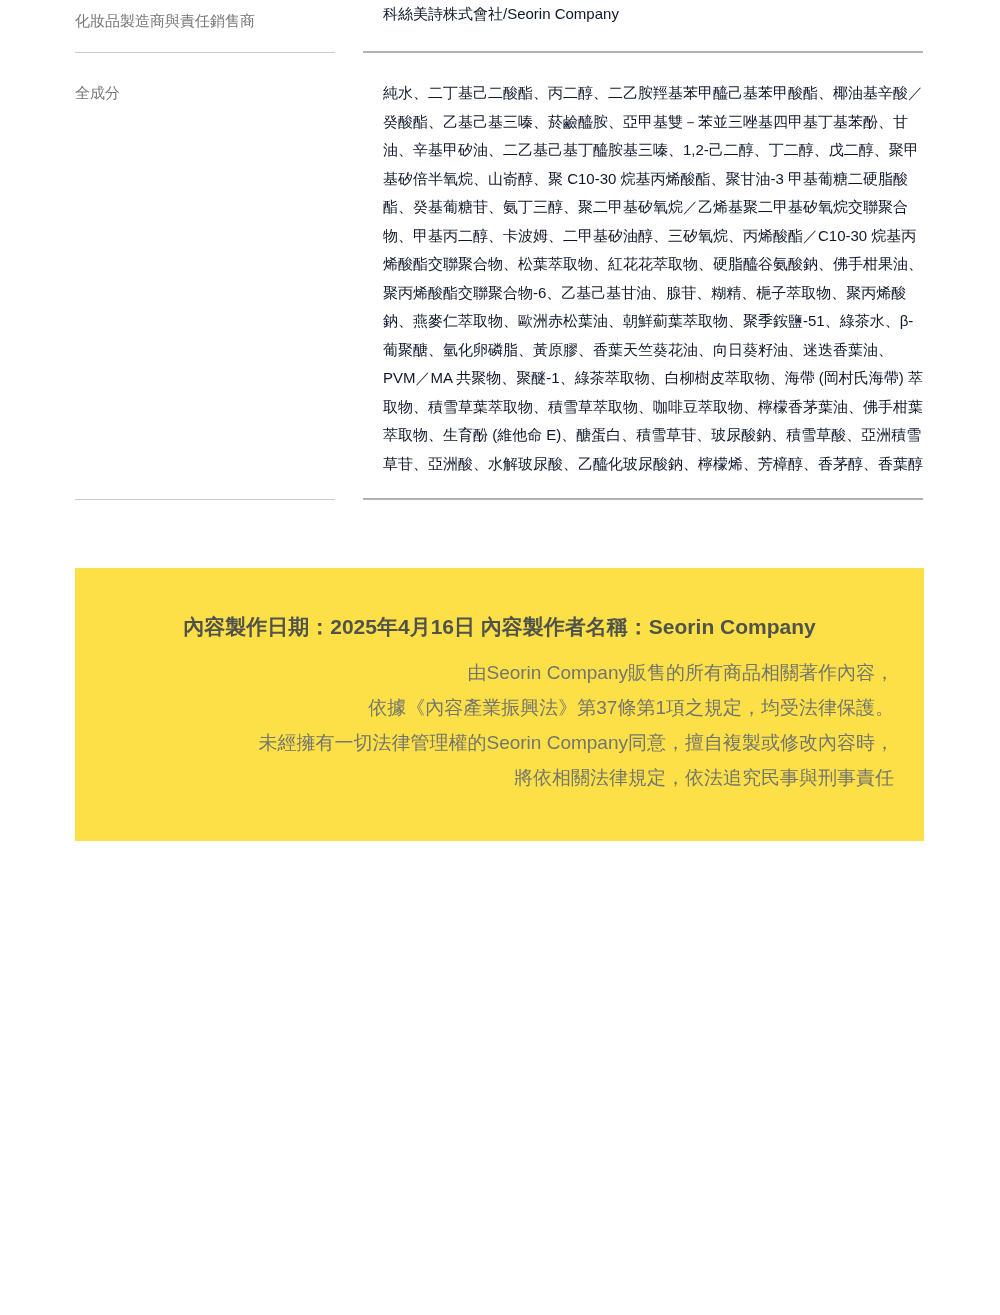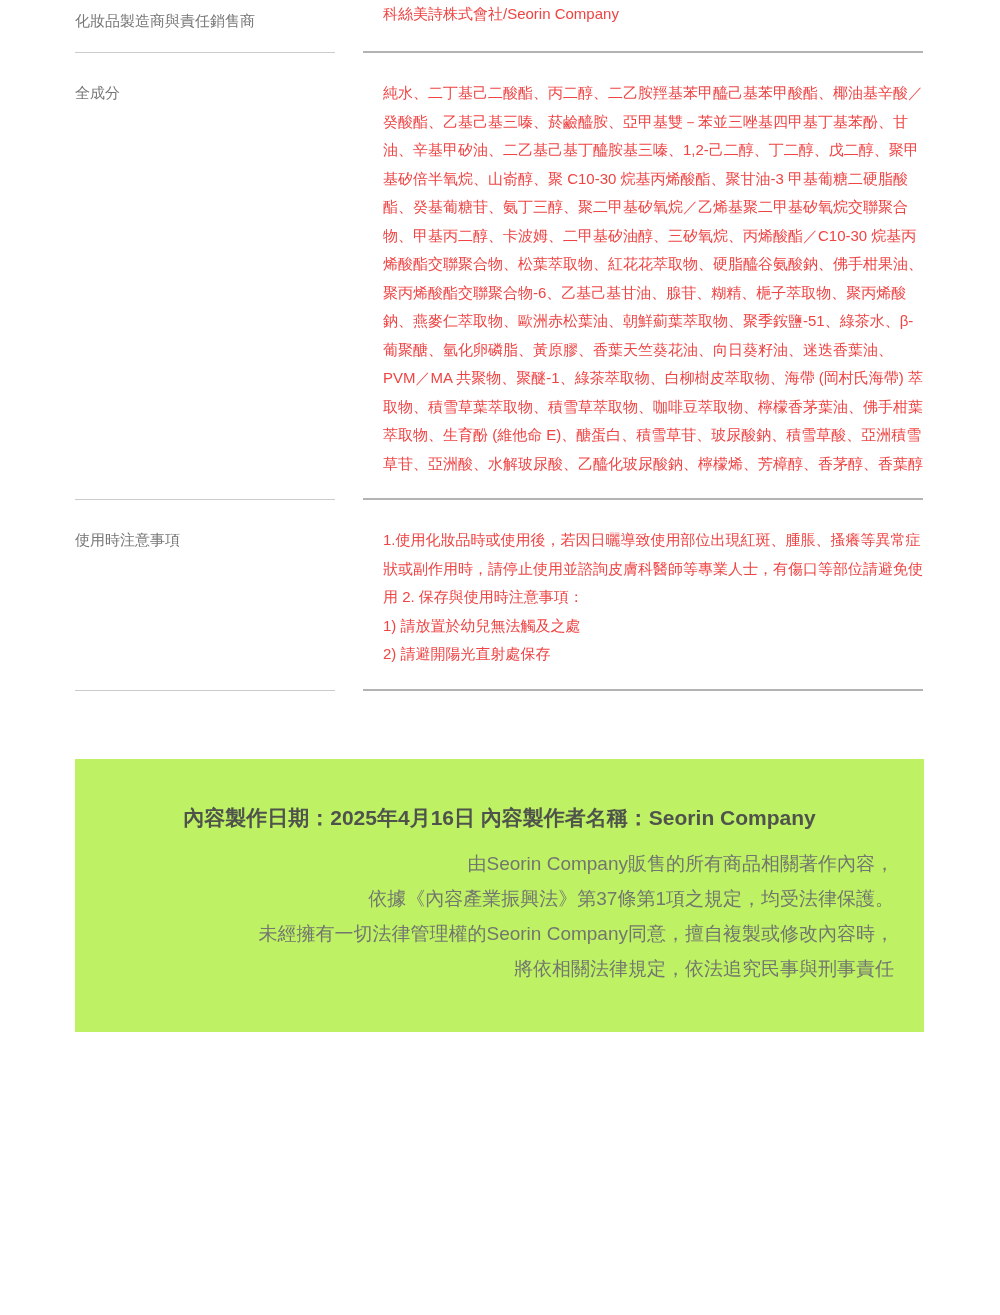--- a/index.html
+++ b/index.html
@@ -28,29 +28,29 @@
     color: #777777;
   }
   .value-cell {
     width: 560px;
     flex: 0 0 560px;
     margin-left: 28px;
     padding: 26px 0 20px 20px;
     border-bottom: 2px solid #b3b3b3;
     font-size: 15px;
     line-height: 28.5px;
-    color: #ef4444;
+    color: #0f172a;
   }
   .row-first .label-cell { padding-top: 10px; }
   .row-first .value-cell { padding-top: 0px; }
   .multiline { white-space: pre-line; }
   .notice-box {
     margin-top: 68px;
     width: 849px;
-    background: #bef264;
+    background: #fde047;
     text-align: center;
     padding: 44px 30px 46px 30px;
   }
   .notice-title {
     font-size: 21px;
     line-height: 30px;
     font-weight: bold;
     color: #4f534c;
     margin-bottom: 13px;
   }
@@ -75,26 +75,20 @@
     </div>
 
     <div class="row">
     </div>
 
     <div class="row">
       <div class="label-cell">全成分</div>
       <div class="value-cell">純水、二丁基己二酸酯、丙二醇、二乙胺羥基苯甲醯己基苯甲酸酯、椰油基辛酸／癸酸酯、乙基己基三嗪、菸鹼醯胺、亞甲基雙－苯並三唑基四甲基丁基苯酚、甘油、辛基甲矽油、二乙基己基丁醯胺基三嗪、1,2-己二醇、丁二醇、戊二醇、聚甲基矽倍半氧烷、山嵛醇、聚 C10-30 烷基丙烯酸酯、聚甘油-3 甲基葡糖二硬脂酸酯、癸基葡糖苷、氨丁三醇、聚二甲基矽氧烷／乙烯基聚二甲基矽氧烷交聯聚合物、甲基丙二醇、卡波姆、二甲基矽油醇、三矽氧烷、丙烯酸酯／C10-30 烷基丙烯酸酯交聯聚合物、松葉萃取物、紅花花萃取物、硬脂醯谷氨酸鈉、佛手柑果油、聚丙烯酸酯交聯聚合物-6、乙基己基甘油、腺苷、糊精、梔子萃取物、聚丙烯酸鈉、燕麥仁萃取物、歐洲赤松葉油、朝鮮薊葉萃取物、聚季銨鹽-51、綠茶水、β-葡聚醣、氫化卵磷脂、黃原膠、香葉天竺葵花油、向日葵籽油、迷迭香葉油、PVM／MA 共聚物、聚醚-1、綠茶萃取物、白柳樹皮萃取物、海帶 (岡村氏海帶) 萃取物、積雪草葉萃取物、積雪草萃取物、咖啡豆萃取物、檸檬香茅葉油、佛手柑葉萃取物、生育酚 (維他命 E)、醣蛋白、積雪草苷、玻尿酸鈉、積雪草酸、亞洲積雪草苷、亞洲酸、水解玻尿酸、乙醯化玻尿酸鈉、檸檬烯、芳樟醇、香茅醇、香葉醇</div>
     </div>
 
-    <div class="row">
-      <div class="label-cell">使用時注意事項</div>
-      <div class="value-cell multiline">1.使用化妝品時或使用後，若因日曬導致使用部位出現紅斑、腫脹、搔癢等異常症狀或副作用時，請停止使用並諮詢皮膚科醫師等專業人士，有傷口等部位請避免使用 2. 保存與使用時注意事項：
-1) 請放置於幼兒無法觸及之處
-2) 請避開陽光直射處保存</div>
-    </div>
 
   </div>
 
   <div class="notice-box">
     <div class="notice-title">內容製作日期：2025年4月16日 內容製作者名稱：Seorin Company</div>
     <div class="notice-lines">由Seorin Company販售的所有商品相關著作內容，
 依據《內容產業振興法》第37條第1項之規定，均受法律保護。
 未經擁有一切法律管理權的Seorin Company同意，擅自複製或修改內容時，
 將依相關法律規定，依法追究民事與刑事責任</div>
   </div>

